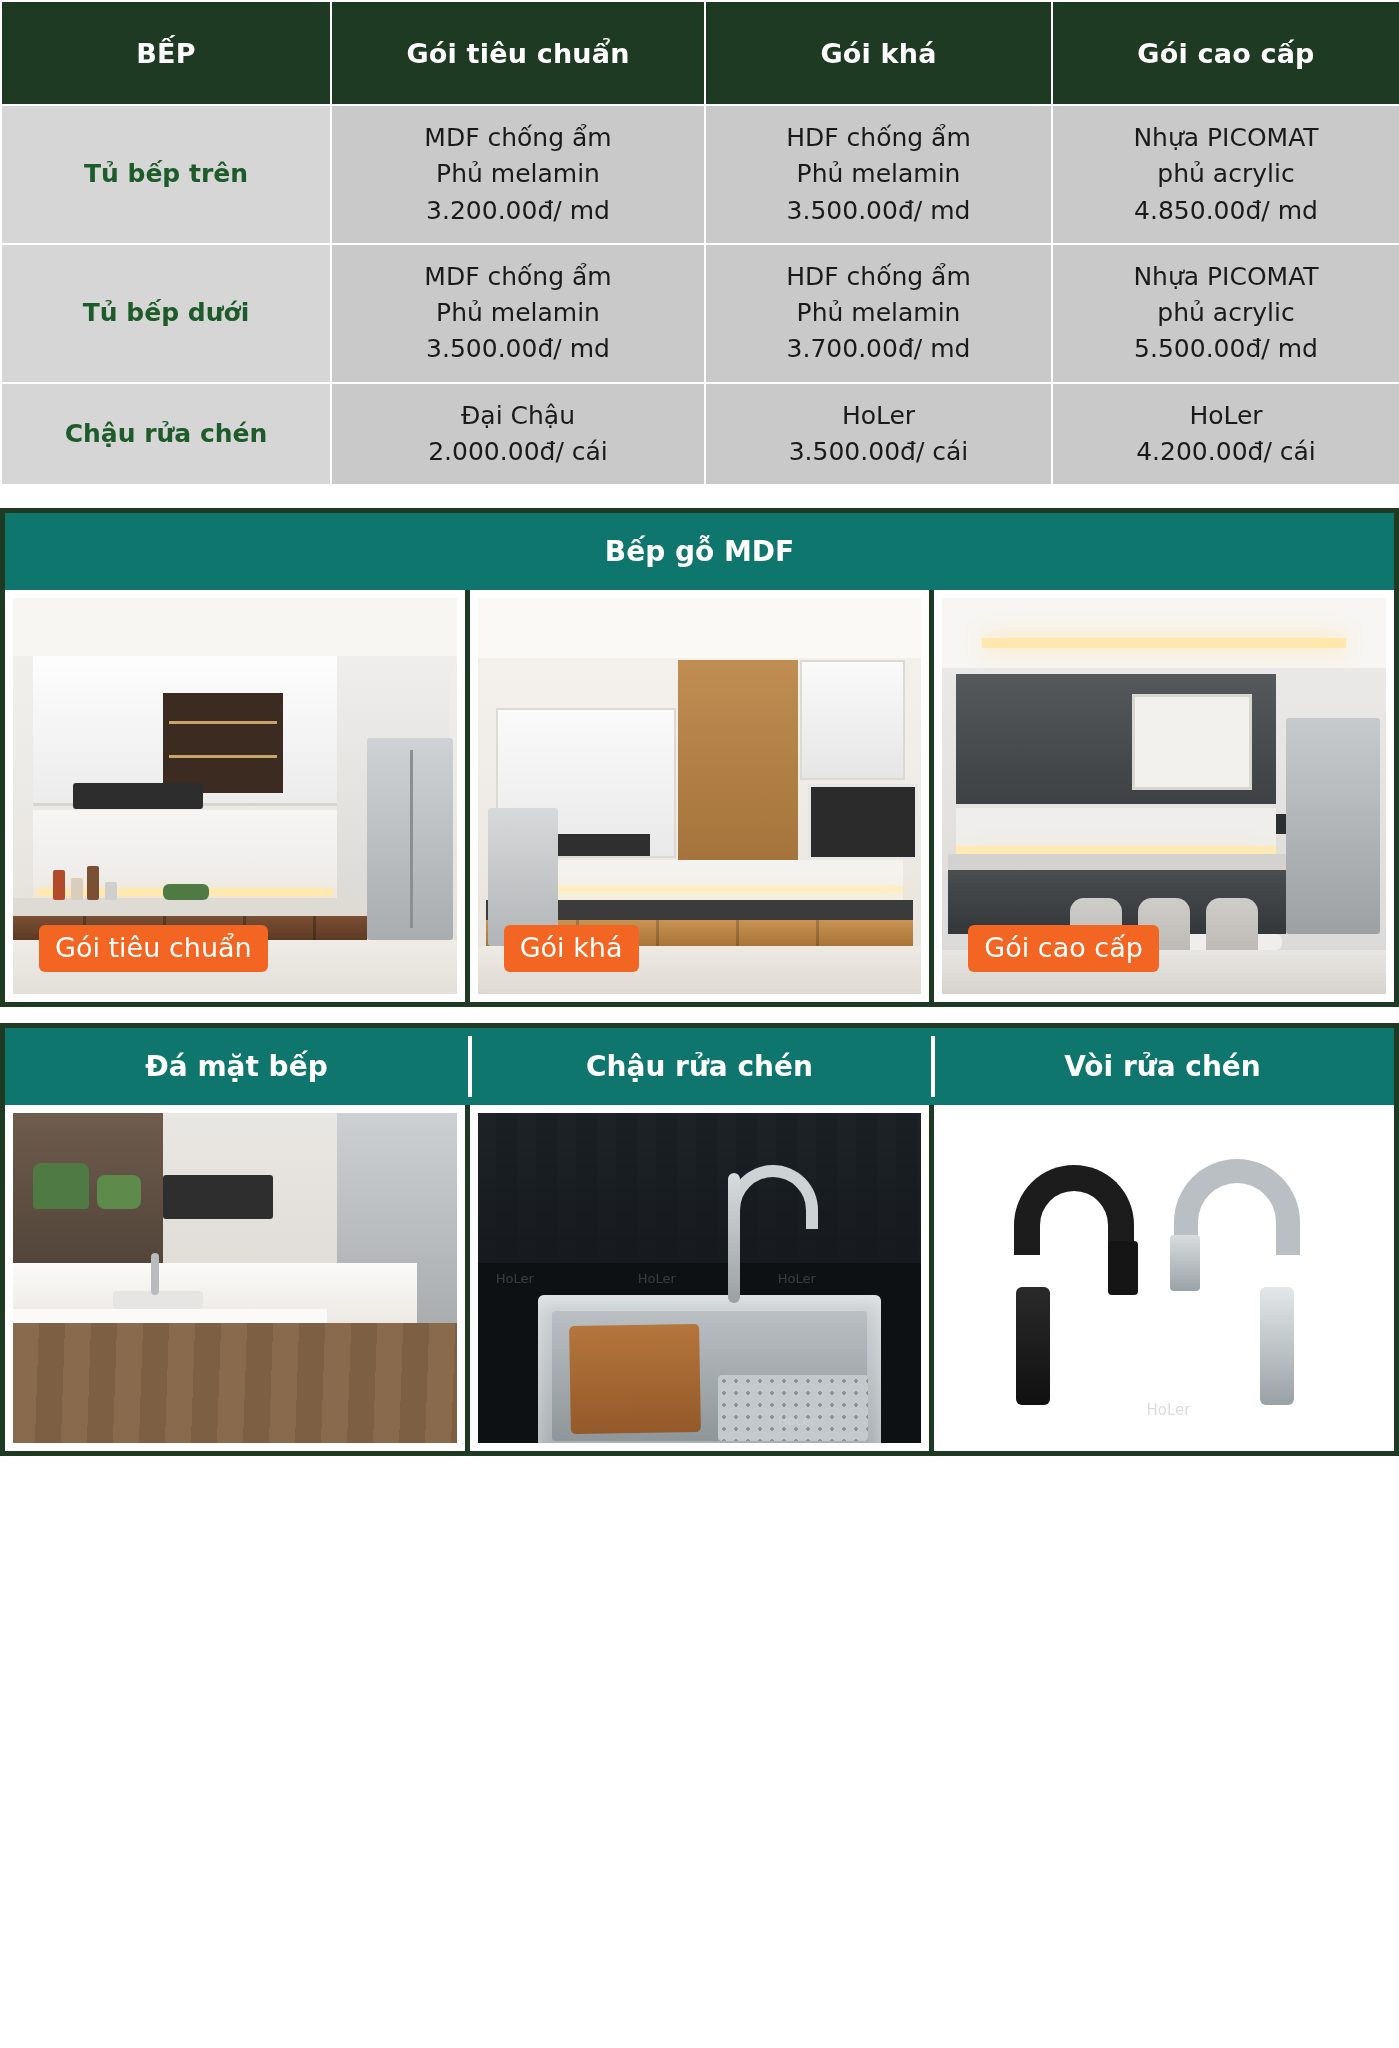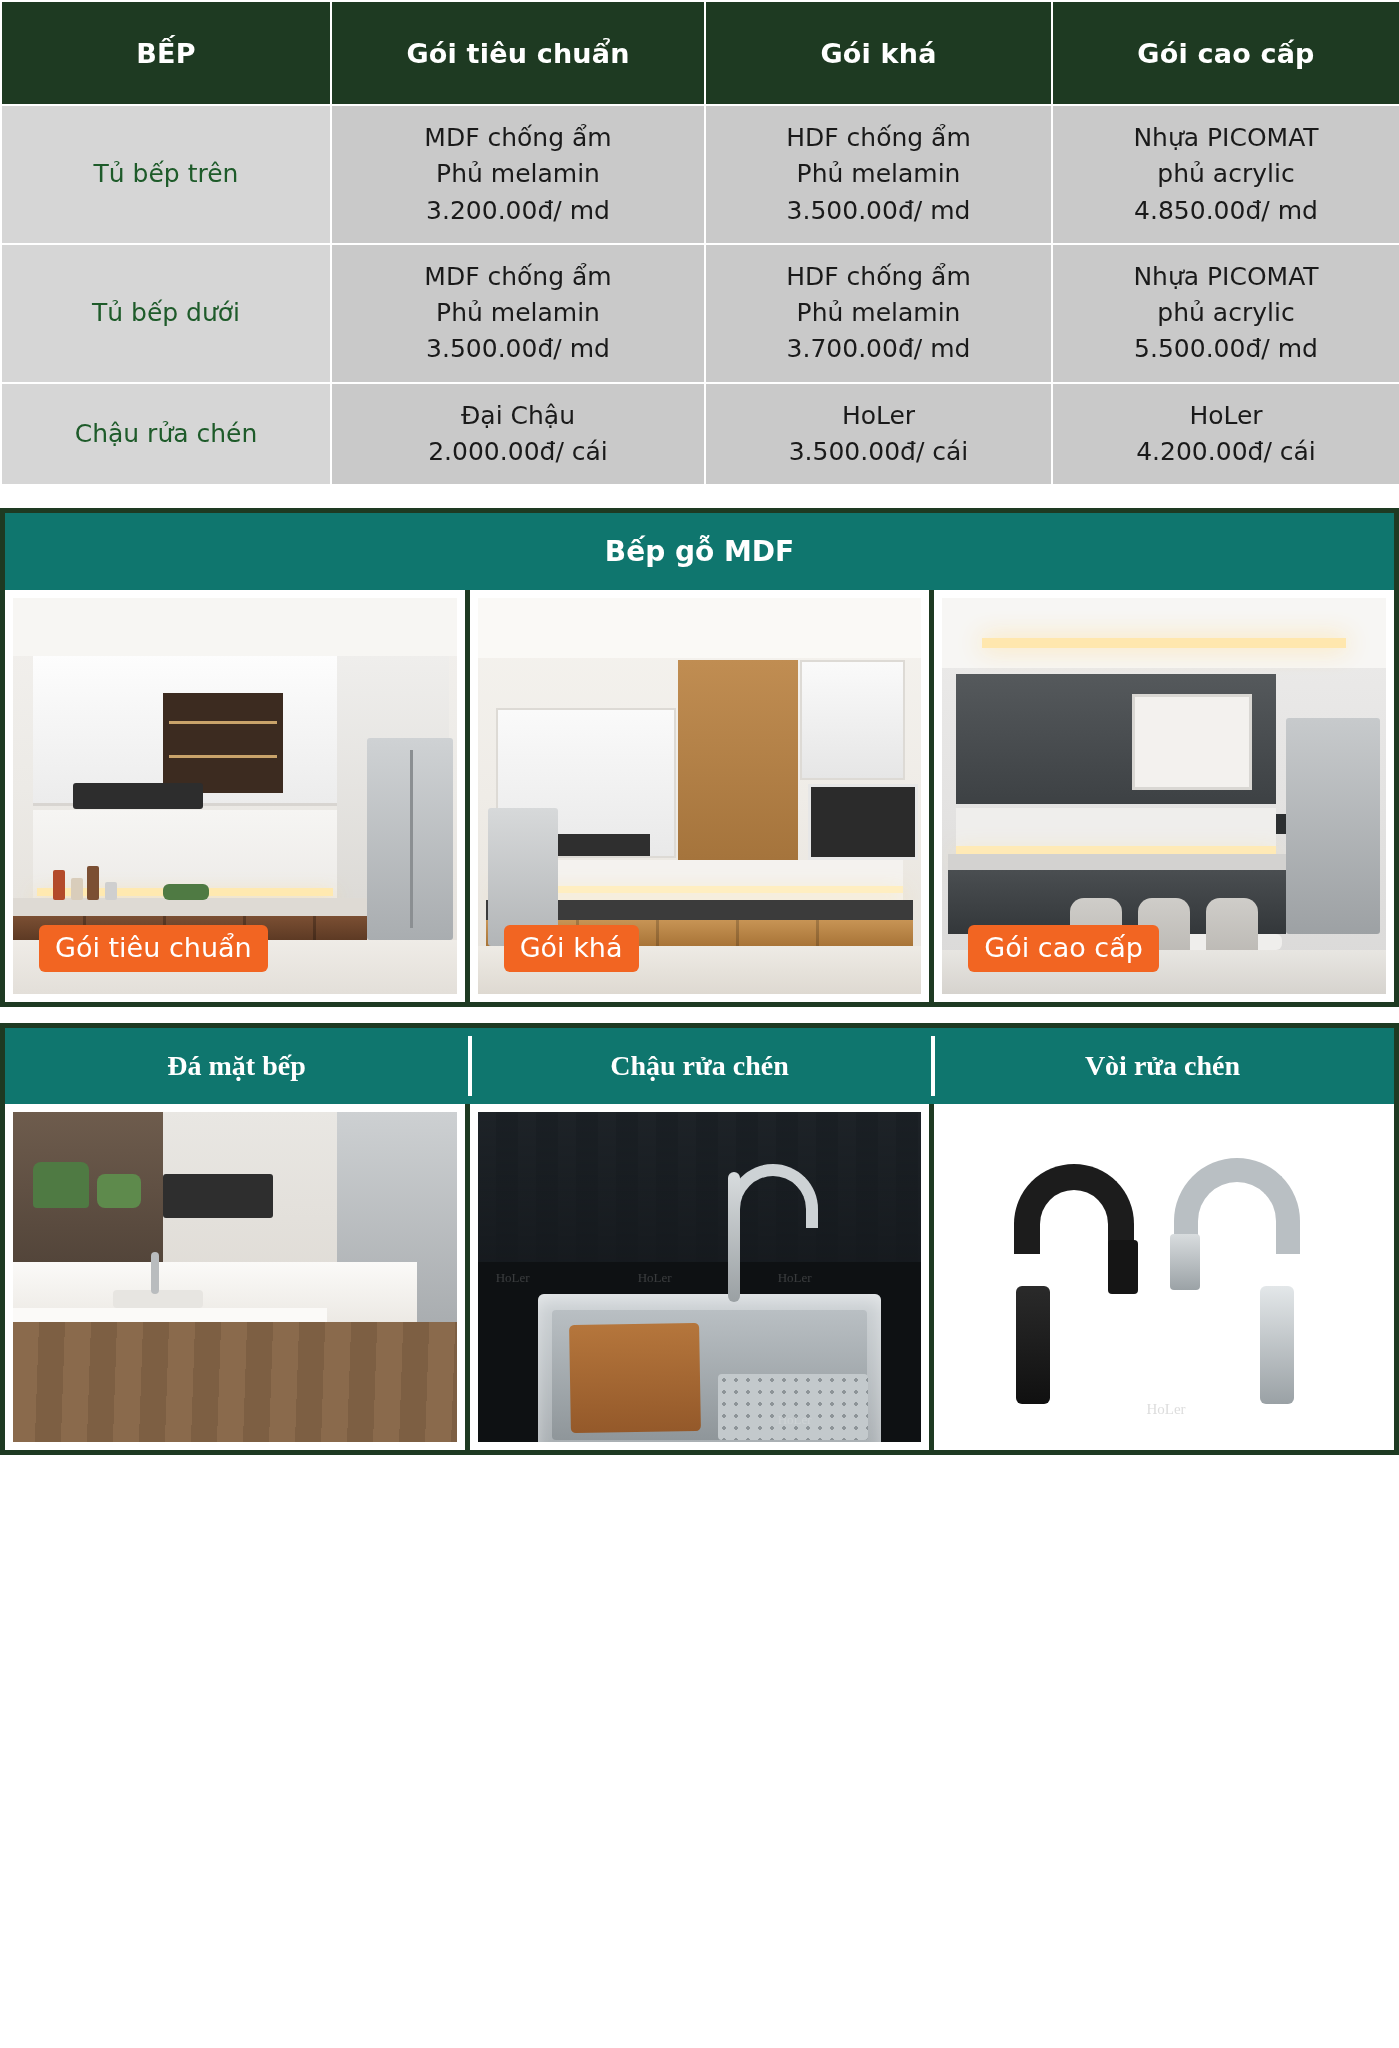--- a/index.html
+++ b/index.html
@@ -44,33 +44,33 @@
   .price-table tbody td {
     background: #c9c9c9;
     font-size: 25px;
     color: #1a1a1a;
     padding: 14px 8px;
     line-height: 1.45;
   }
   .price-table tbody td.rowlabel {
     background: #d6d6d6;
     color: #1e5b2a;
-    font-weight: normal;
+    font-weight: bold;
     font-size: 25px;
     padding-left: 8px;
   }
   .cell-lines span { display: block; }
 
   
   .gallery {
     margin-top: 22px;
     border: 5px solid #1e3a22;
     background: #1e3a22;
   }
-  .gallery + .gallery { margin-top: 16px; font-family: Liberation Serif, serif; }
+  .gallery + .gallery { margin-top: 16px; }
 
   .gallery-head {
     display: flex;
     background: #0f766e;
   }
   .gallery-head .ghead {
     flex: 1 1 0;
     color: #ffffff;
     font-size: 28px;
     font-weight: bold;

